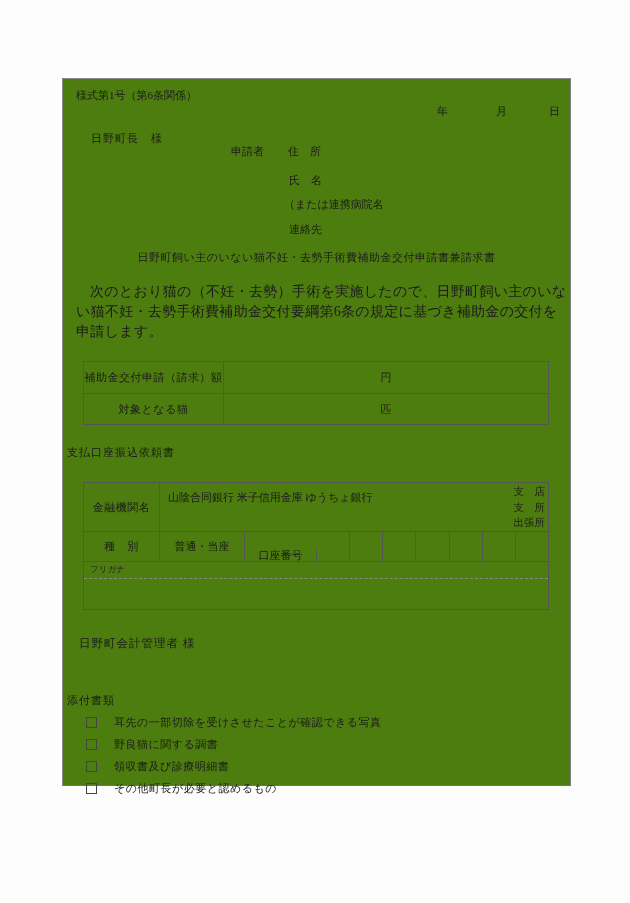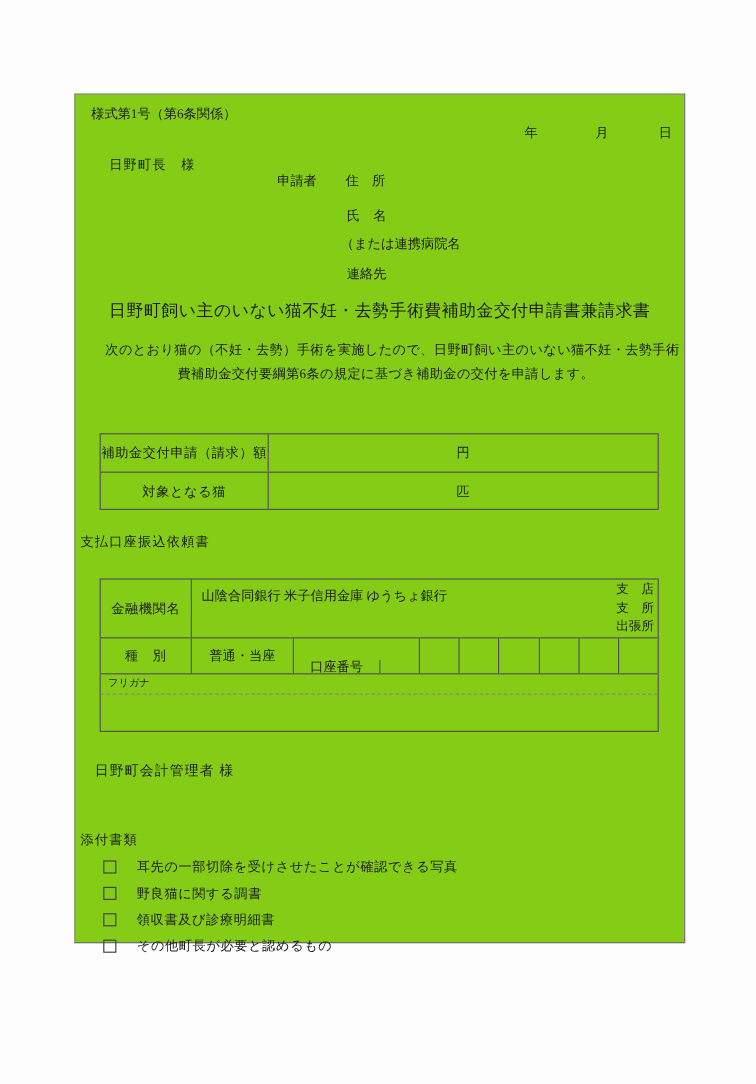--- a/index.html
+++ b/index.html
@@ -5,38 +5,38 @@
   * { margin:0; padding:0; box-sizing:border-box; }
   html,body { background:#ffffff; }
   .page {
     position:relative; width:630px; height:903px; background:#fdfdfd;
     font-family:"Liberation Serif","DejaVu Serif",serif;
     color:#1b1b1b; font-size:11px; overflow:hidden;
   }
   .form-border {
     position:absolute; left:62px; top:78px; width:509px; height:708px;
     border:1px solid #8a8a8a; border-right-color:#7d7d7d; border-bottom-color:#6f6f6f;
-    background:#84cc16;
+    background:#4d7c0f;
   }
   .abs { position:absolute; white-space:nowrap; line-height:14px; }
   .form-number { left:13px; top:9px; }
   .date-line { right:10px; top:25px; }
   .date-line span.gap1 { margin-left:48px; }
   .date-line span.gap2 { margin-left:42px; }
   .addressee { left:28px; top:52px; letter-spacing:1px; }
   .applicant-row { left:168px; top:65px; }
   .applicant-row .field { margin-left:24px; }
   .field-name { left:226px; top:94px; }
   .field-hospital { left:221px; top:118px; }
   .field-contact { left:226px; top:143px; }
-  .doc-title { left:0; top:171px; width:100%; text-align:center; font-size:14px; letter-spacing:0.5px; white-space:nowrap; position:absolute; }
+  .doc-title { left:0; top:171px; width:100%; text-align:center; font-size:11px; letter-spacing:0.5px; white-space:nowrap; position:absolute; }
   .body-para {
     position:absolute; left:13px; top:203px; width:491px;
-    font-size:11px; line-height:20px; text-indent:1em;
-    letter-spacing:0.3px; white-space:normal;text-align:center;
+    font-size:14px; line-height:20px; text-indent:1em;
+    letter-spacing:0.3px; white-space:normal;
   }
   
   .amount-table { position:absolute; left:20px; top:282px; width:466px; border:1px solid #555; }
   .t-row { display:flex; height:31px; }
   .t-row + .t-row { border-top:1px solid #555; }
   .t-label { width:140px; border-right:1px solid #555; display:flex; align-items:center; justify-content:center; letter-spacing:0.5px; }
   .t-value { flex:1; display:flex; align-items:center; justify-content:center; }
   
   .payment-heading { left:4px; top:366px; letter-spacing:1px; }
   .payment-instruction { left:14px; top:386px; letter-spacing:0.5px; }

